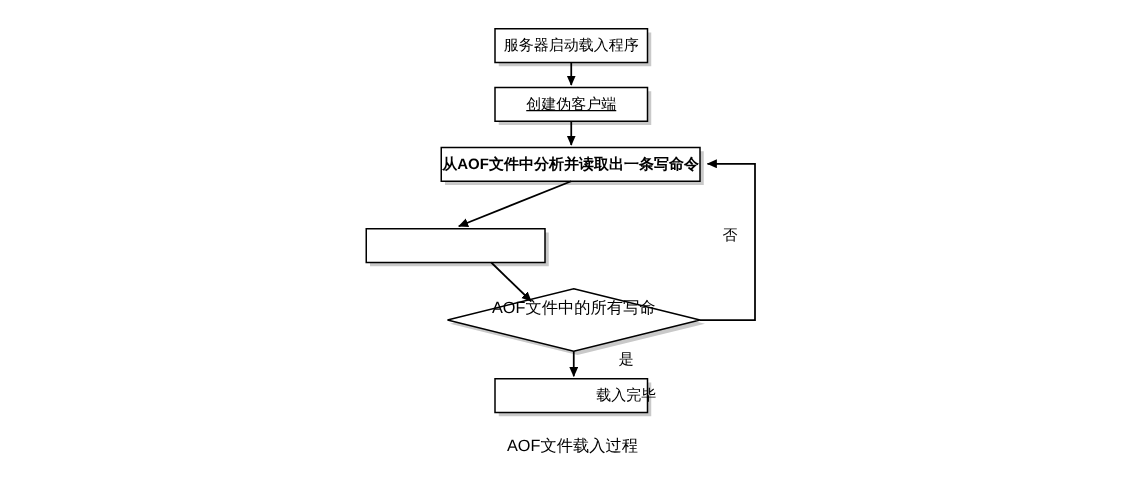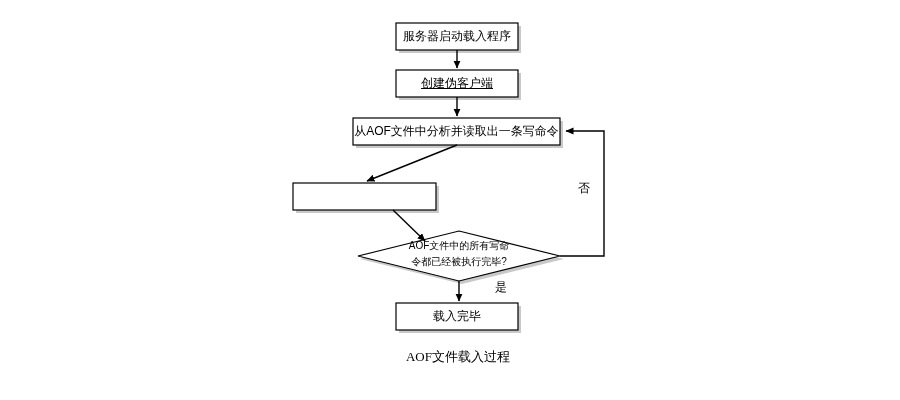--- a/index.html
+++ b/index.html
@@ -38,26 +38,25 @@
     line-height: 14px;
     text-align: center;
     white-space: nowrap;
   }
   .caption {
     position: absolute;
     color: #000000;
     font-size: 13px;
     text-align: center;
     white-space: nowrap;
-    font-family: Liberation Serif, serif;
   }
   .diamond-label {
     position: absolute;
     color: #000000;
-    font-size: 10px;
+    font-size: 13px;
     line-height: 16px;
     text-align: center;
     white-space: nowrap;
   }
 </style>
 </head>
 <body>
 
 <div id="canvas">
 
@@ -89,27 +88,26 @@
     <line x1="457" y1="145" x2="367" y2="181" stroke="#000000" stroke-width="1.4" marker-end="url(#arrow)"></line>
     <line x1="393" y1="210" x2="425" y2="241" stroke="#000000" stroke-width="1.4" marker-end="url(#arrow)"></line>
     <line x1="459" y1="281" x2="459" y2="301" stroke="#000000" stroke-width="1.4" marker-end="url(#arrow)"></line>
     <path d="M560,256 L604,256 L604,131 L566,131" fill="none" stroke="#000000" stroke-width="1.4" marker-end="url(#arrow)"></path>
   </svg>
 
   <div class="node-label" style="left:396px; top:29px; width:122px;">服务器启动载入程序</div>
 
   <div class="node-label" style="left:396px; top:76px; width:122px;text-decoration:underline;">创建伪客户端</div>
 
-  <div class="node-label" style="left:353px; top:124px; width:207px;">从AOF文件中分析并读取出一条写命令</div>
+  <div class="node-label" style="left:353px; top:124px; width:207px;font-weight:bold;">从AOF文件中分析并读取出一条写命令</div>
 
 
   <div class="diamond-label" style="left:359px; top:238px; width:200px;">AOF文件中的所有写命</div>
-  <div class="diamond-label" style="left:359px; top:254px; width:200px;">令都已经被执行完毕?</div>
 
-  <div class="node-label" style="left:396px; top:309px; width:122px;">载入完毕</div>
+  <div class="node-label" style="left:396px; top:309px; width:122px;padding-left:44px;">载入完毕</div>
 
   <div class="edge-label" style="left:575px; top:181px; width:18px;">否</div>
 
   <div class="edge-label" style="left:492px; top:280px; width:18px;">是</div>
 
   <div class="caption" style="left:350px; top:348px; width:216px;">AOF文件载入过程</div>
 
 </div>
 
 </body></html>

